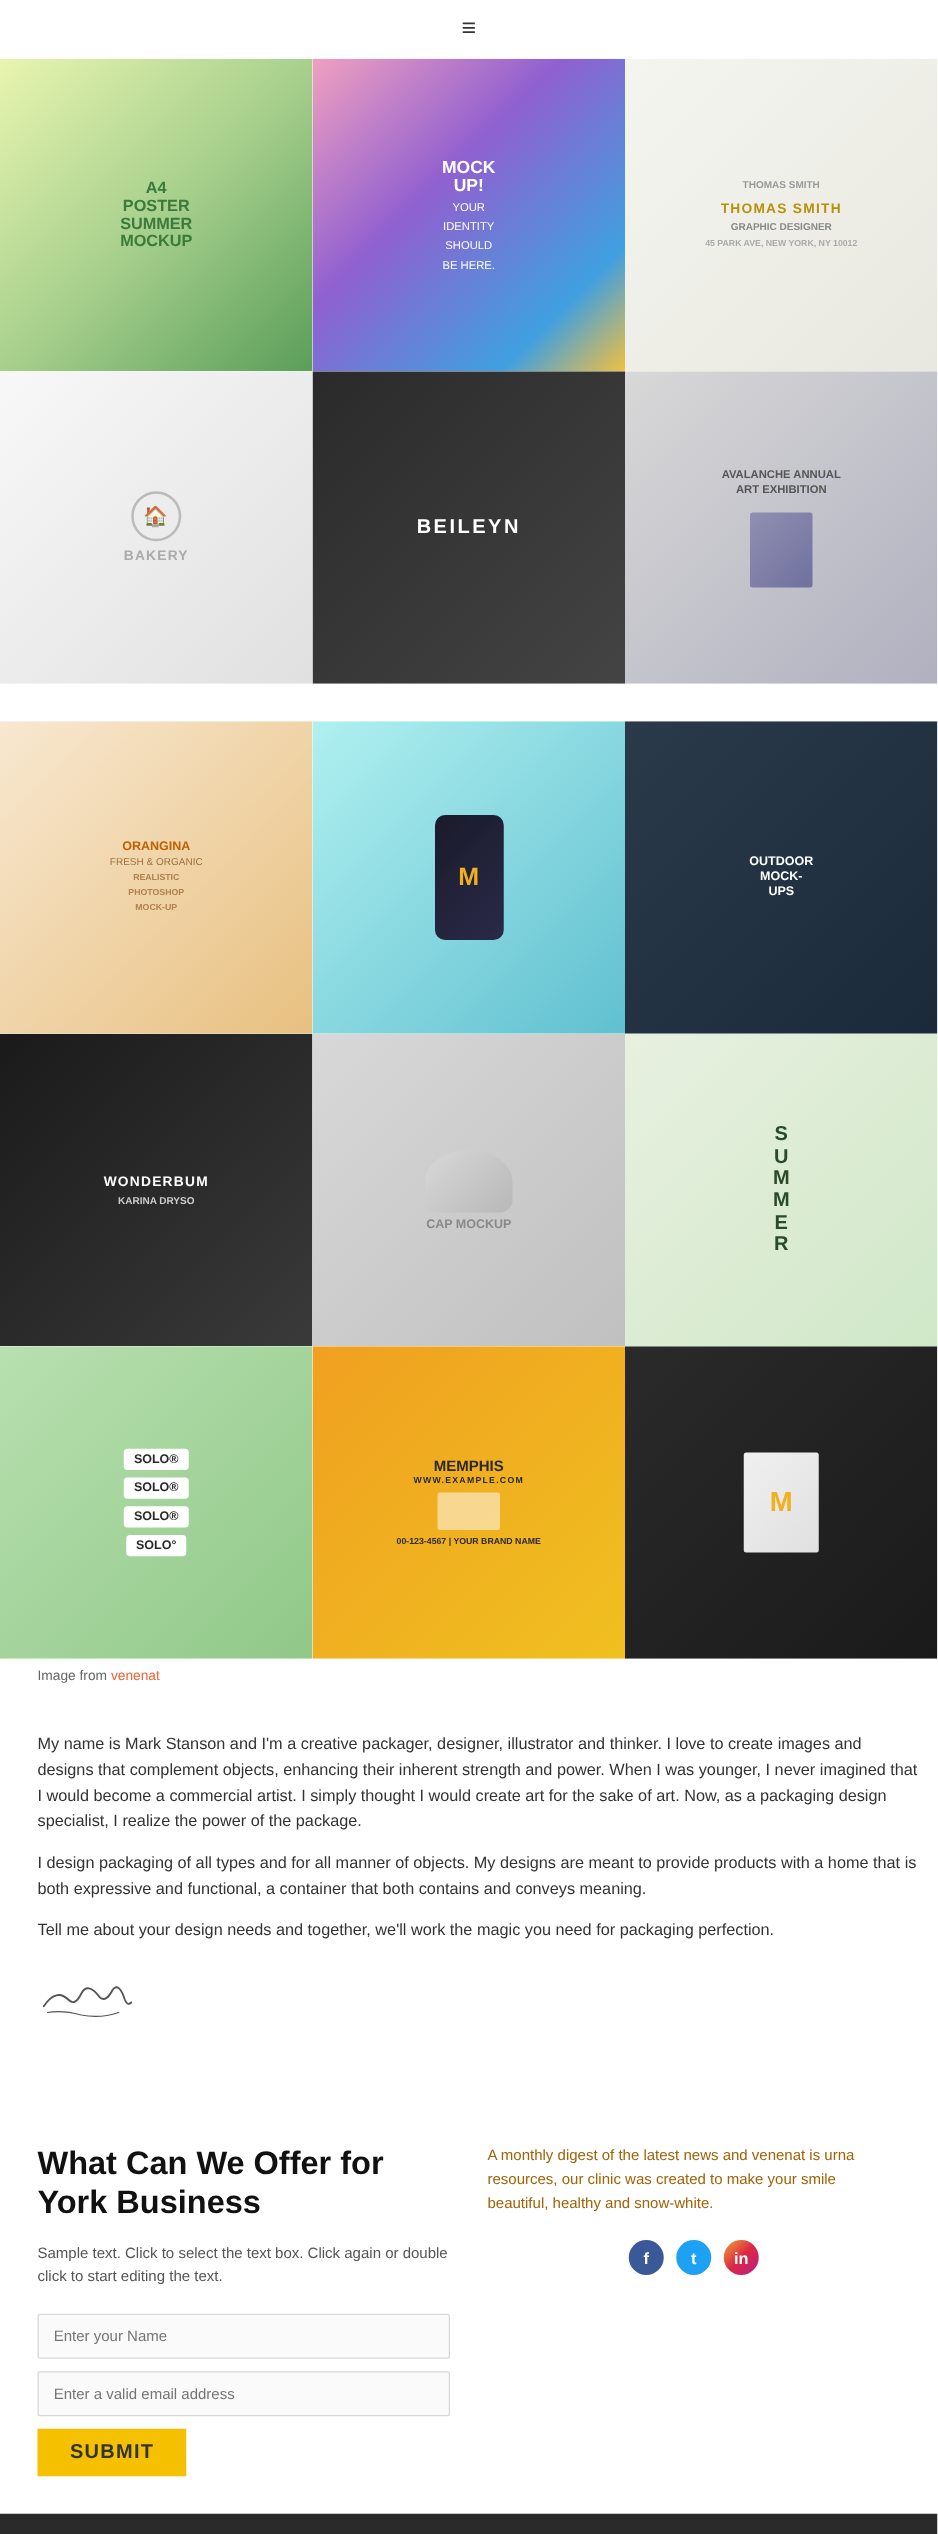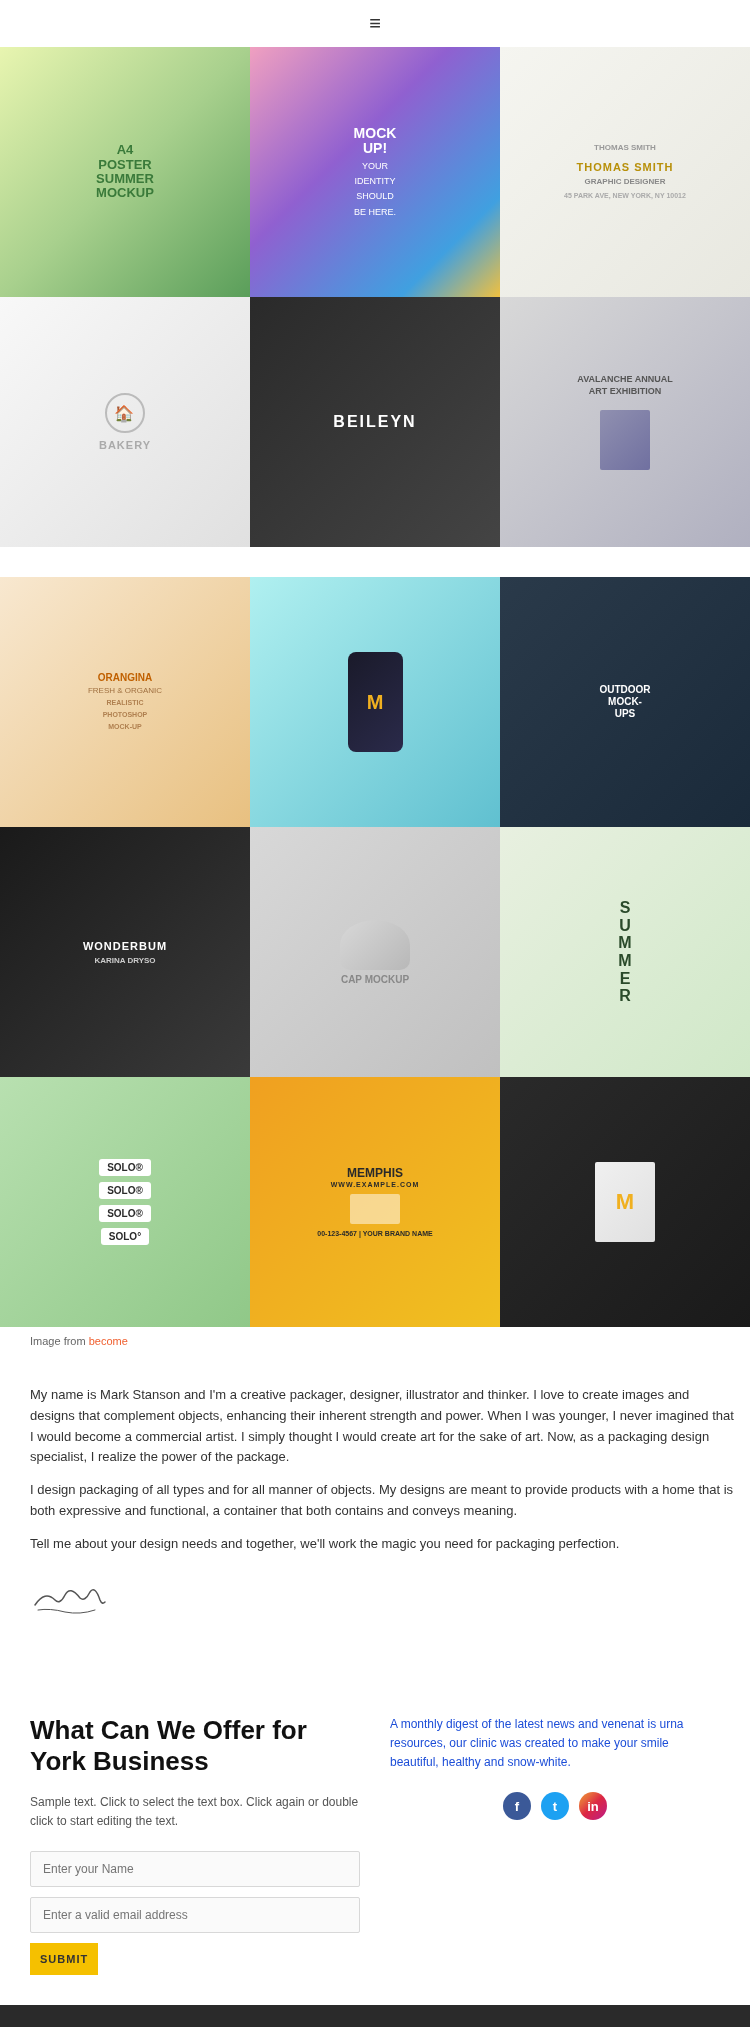--- a/index.html
+++ b/index.html
@@ -118,41 +118,41 @@
       margin-bottom: 16px;
     }
     .offer-subtitle {
       font-size: 12px;
       color: #555;
       line-height: 1.6;
       margin-bottom: 20px;
     }
     .offer-right-text {
       font-size: 12px;
-      color: #1d4ed8;
+      color: #a16207;
       line-height: 1.6;
       margin-bottom: 20px;
     }
     .form-input {
       width: 100%;
       padding: 10px 12px;
       border: 1px solid #d8d8d8;
       border-radius: 2px;
       font-size: 12px;
       color: #999;
       margin-bottom: 10px;
       outline: none;
       background: #fafafa;
     }
     .submit-btn {
       background: #f5c000;
       color: #333;
       border: none;
-      padding: 10px 10px;
-      font-size: 11px;
+      padding: 10px 26px;
+      font-size: 16px;
       font-weight: bold;
       cursor: pointer;
       text-transform: uppercase;
       letter-spacing: 1px;
     }
     .social-icons {
       display: flex;
       gap: 10px;
       justify-content: center;
       margin-top: 10px;
@@ -322,21 +322,21 @@
         <div style="width:60px;height:80px;background:linear-gradient(135deg,#f0f0f0,#e0e0e0);border-radius:2px;display:flex;align-items:center;justify-content:center;">
           <span style="font-size:22px;color:#f0b020;font-weight:900;">M</span>
         </div>
       </div>
     </div>
   </div>
 </section>
 
 <div class="image-credit">
   <span>Image from</span>
-  <a href="#">become</a>
+  <a href="#">venenat</a>
 </div>
 
 <section class="about-section">
   <p class="about-text">My name is Mark Stanson and I'm a creative packager, designer, illustrator and thinker. I love to create images and designs that complement objects, enhancing their inherent strength and power. When I was younger, I never imagined that I would become a commercial artist. I simply thought I would create art for the sake of art. Now, as a packaging design specialist, I realize the power of the package.</p>
   <p class="about-text">I design packaging of all types and for all manner of objects. My designs are meant to provide products with a home that is both expressive and functional, a container that both contains and conveys meaning.</p>
   <p class="about-text">Tell me about your design needs and together, we'll work the magic you need for packaging perfection.</p>
   <div class="signature">
     <svg class="signature-svg" viewBox="0 0 80 40" fill="none" xmlns="http://www.w3.org/2000/svg">
       <path d="M5 25 Q15 10 25 20 Q30 25 35 15 Q40 5 50 18 Q55 22 60 12 Q65 5 70 20 Q72 25 75 22" stroke="#555" stroke-width="1.5" fill="none" stroke-linecap="round"></path>
       <path d="M8 30 Q20 28 35 32 Q50 35 65 30" stroke="#555" stroke-width="1" fill="none" stroke-linecap="round"></path>

